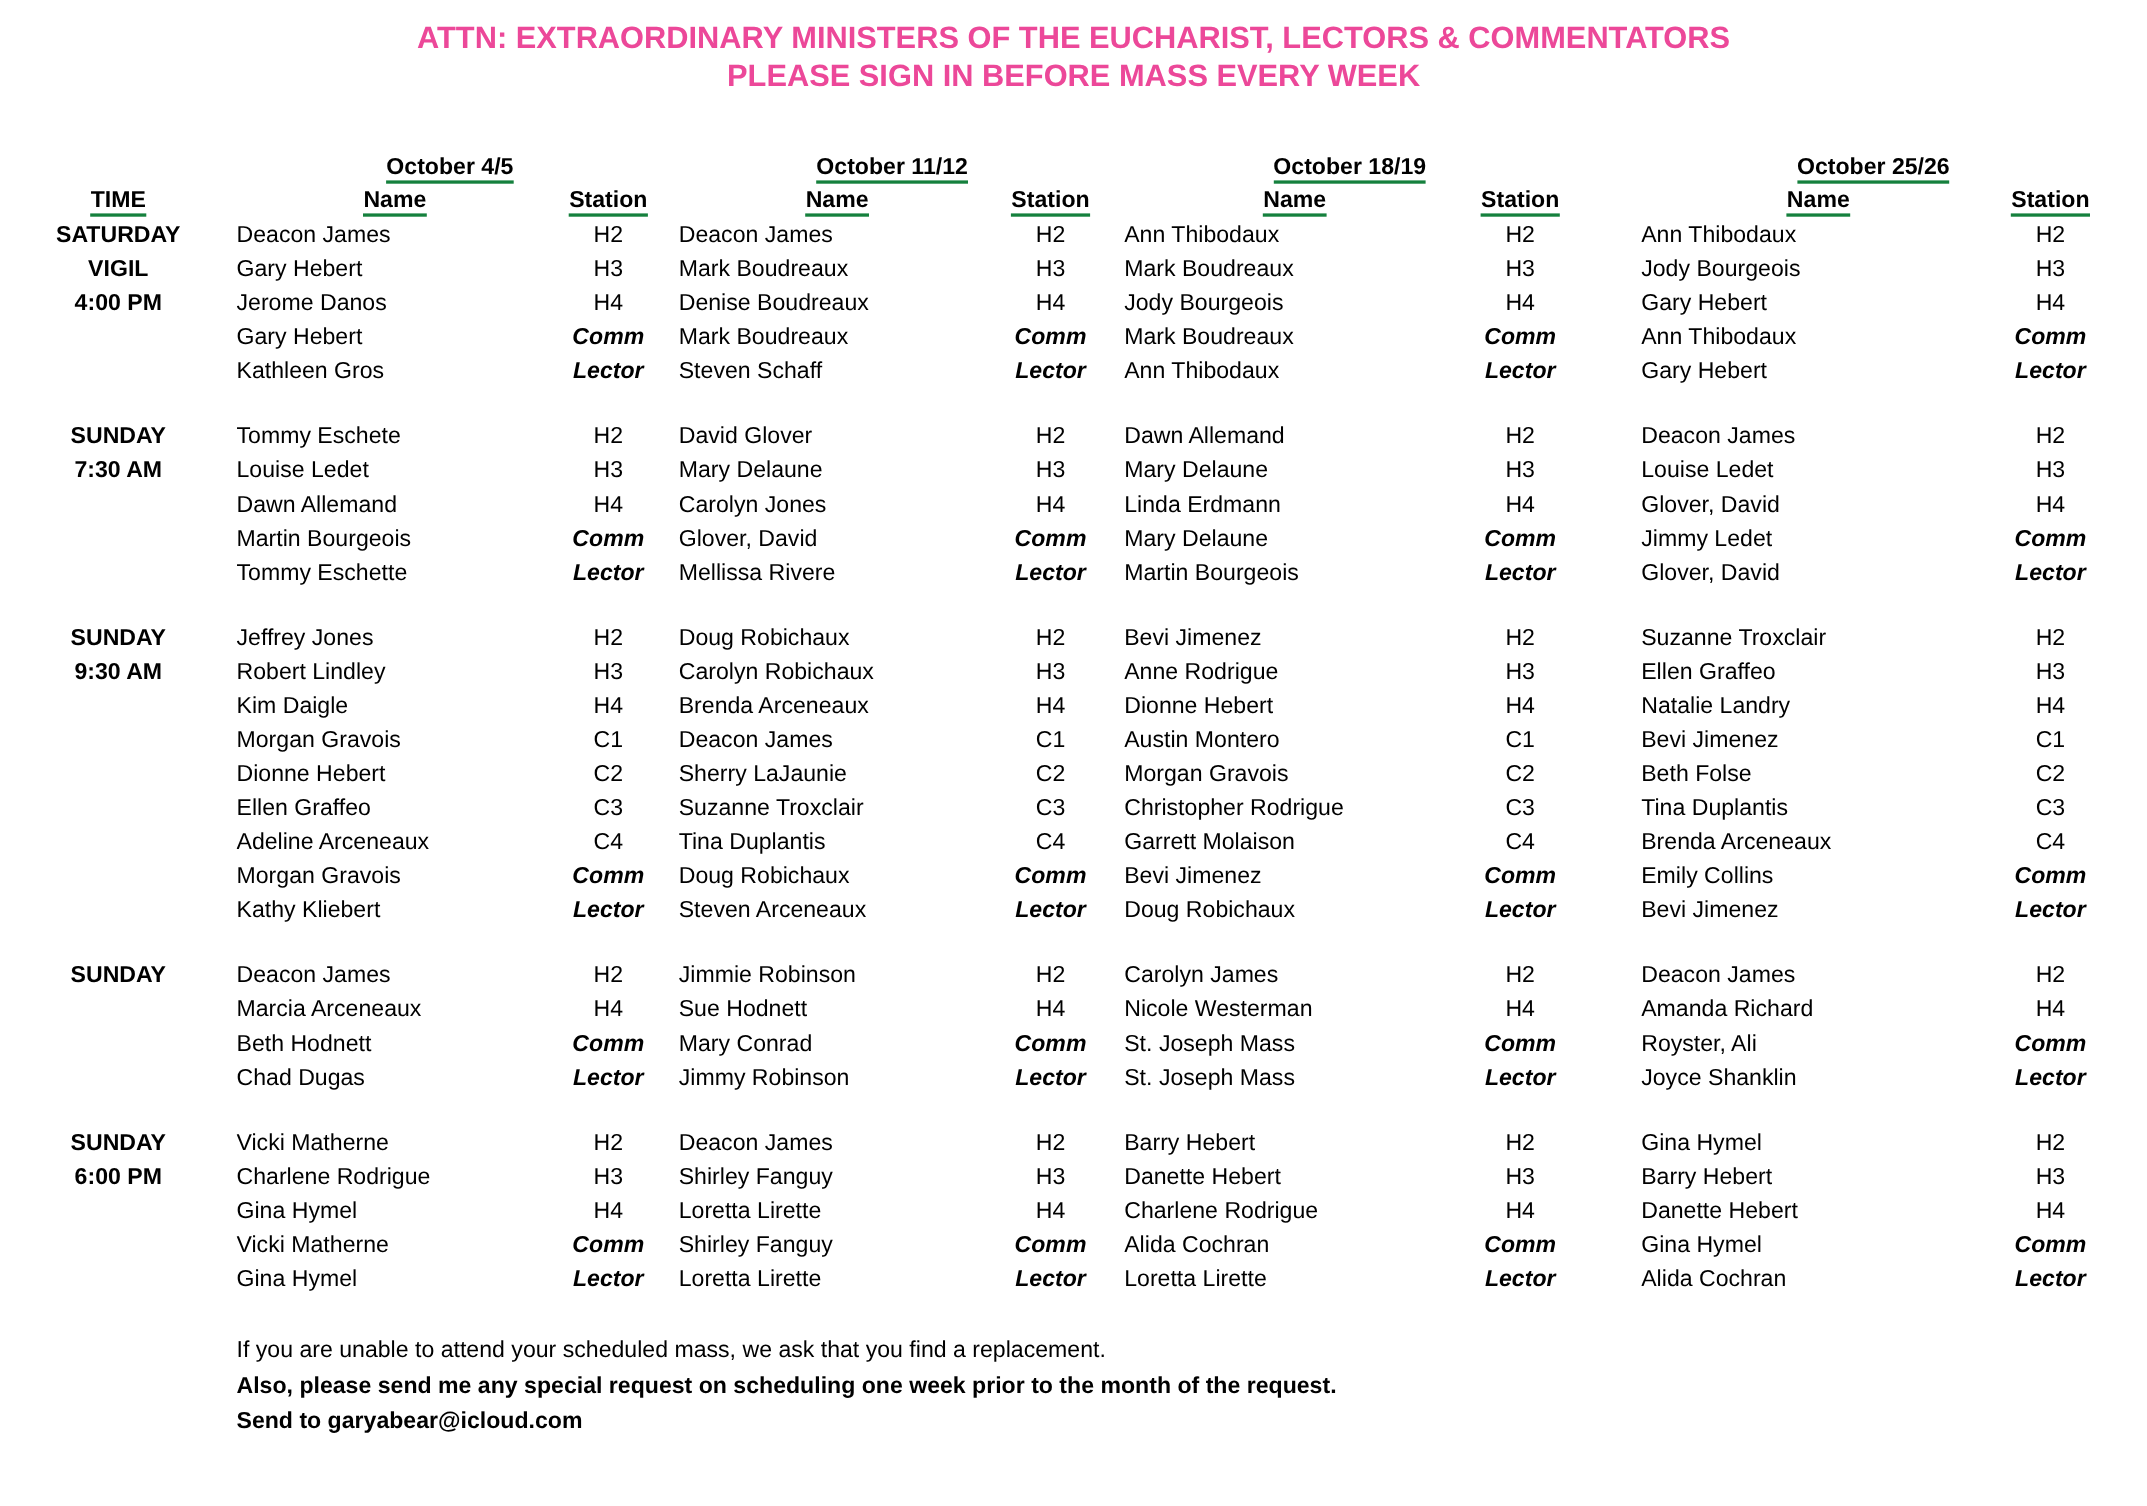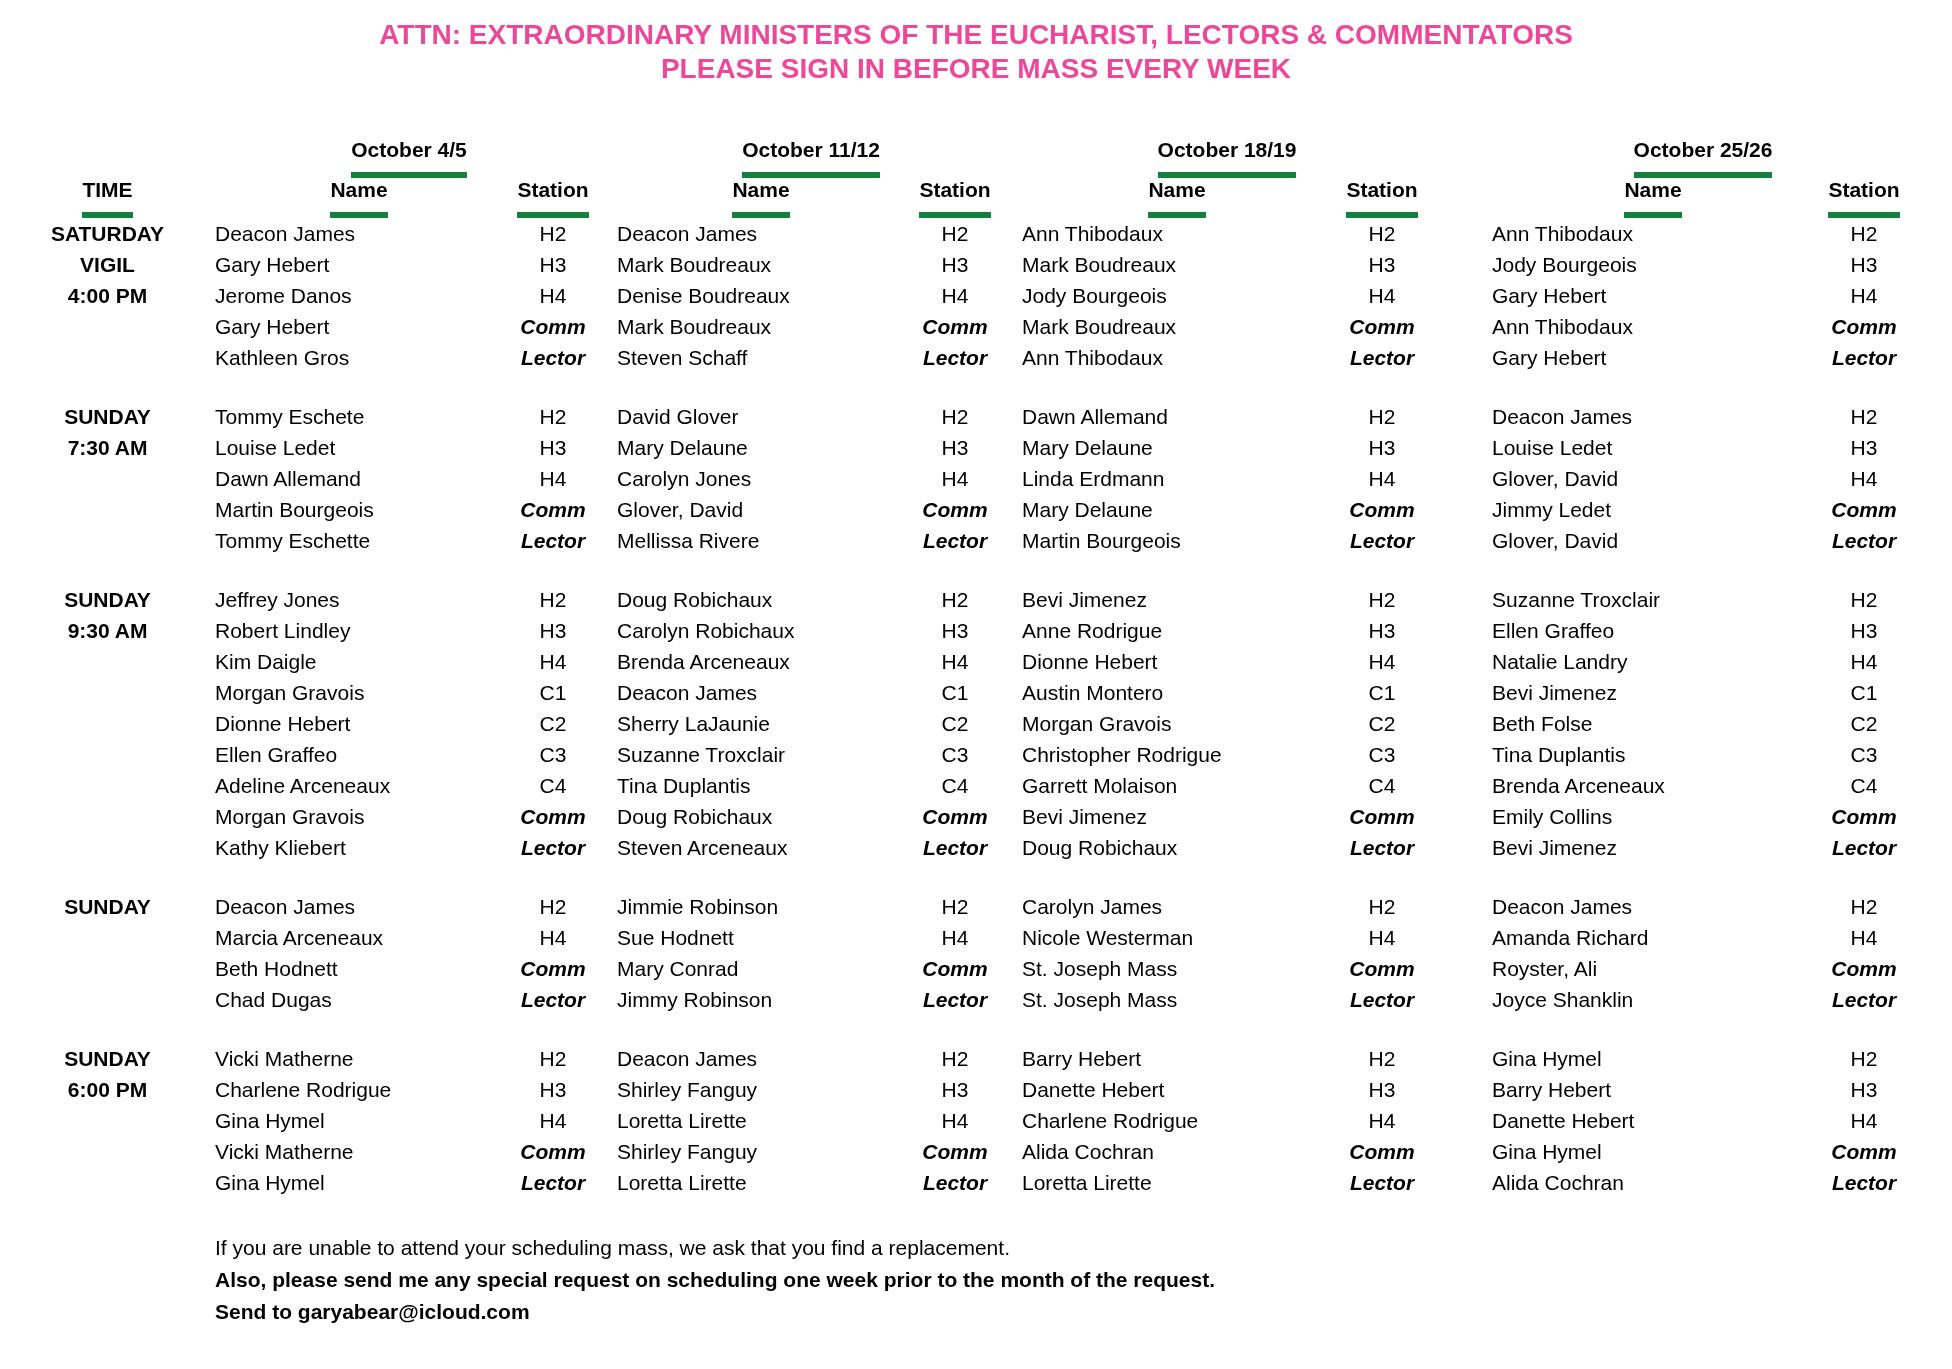--- a/index.html
+++ b/index.html
@@ -34,22 +34,22 @@
   thead tr { height: 30px; }
   tr.data-row { height: 31px; padding-left: 36px; }
   tr.gap-row { height: 28px; }
   td.time-col { text-align: center; font-weight: bold; }
   td.name-col { text-align: left; }
   td.sta-col  { text-align: center; }
   td.date-col { text-align: center; }
   .hdr { font-weight: bold; }
   .u {
     display: inline-block;
-    border-bottom: 6px solid #15803d;
-    padding-bottom: 11px;
+    border-bottom: 3px solid #15803d;
+    padding-bottom: 1px;
     line-height: 22px;
   }
   .emph { font-weight: bold; font-style: italic; }
   .footer {
     margin: 34px 0 0 215px;
     font-size: 21px;
     line-height: 32px;
   }
   .footer .bold { font-weight: bold; }
 </style>
@@ -535,16 +535,16 @@
         <td class="sta-col emph">Lector</td>
         <td></td>
         <td class="name-col">Alida Cochran</td>
         <td class="sta-col emph">Lector</td>
         <td></td>
       </tr>
     </tbody>
 </table>
 
 <div class="footer">
-  <div>If you are unable to attend your scheduling mass, we ask that you find a replacement.</div>
+  <div>If you are unable to attend your scheduled mass, we ask that you find a replacement.</div>
   <div class="bold">Also, please send me any special request on scheduling one week prior to the month of the request.</div>
   <div class="bold">Send to garyabear@icloud.com</div>
 </div>
 
 </body></html>

